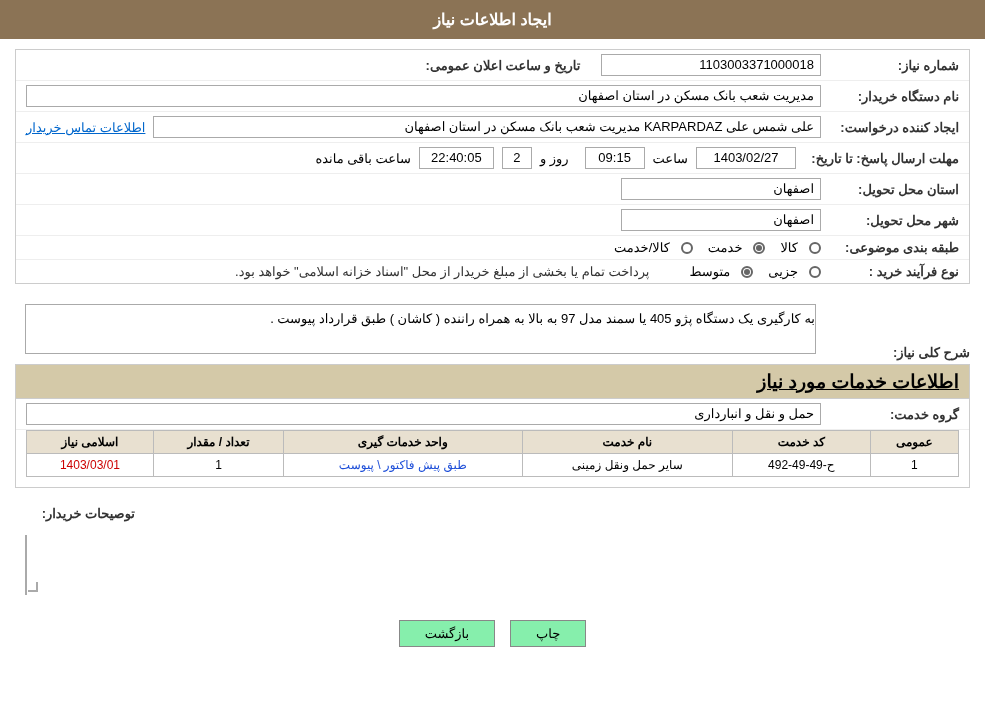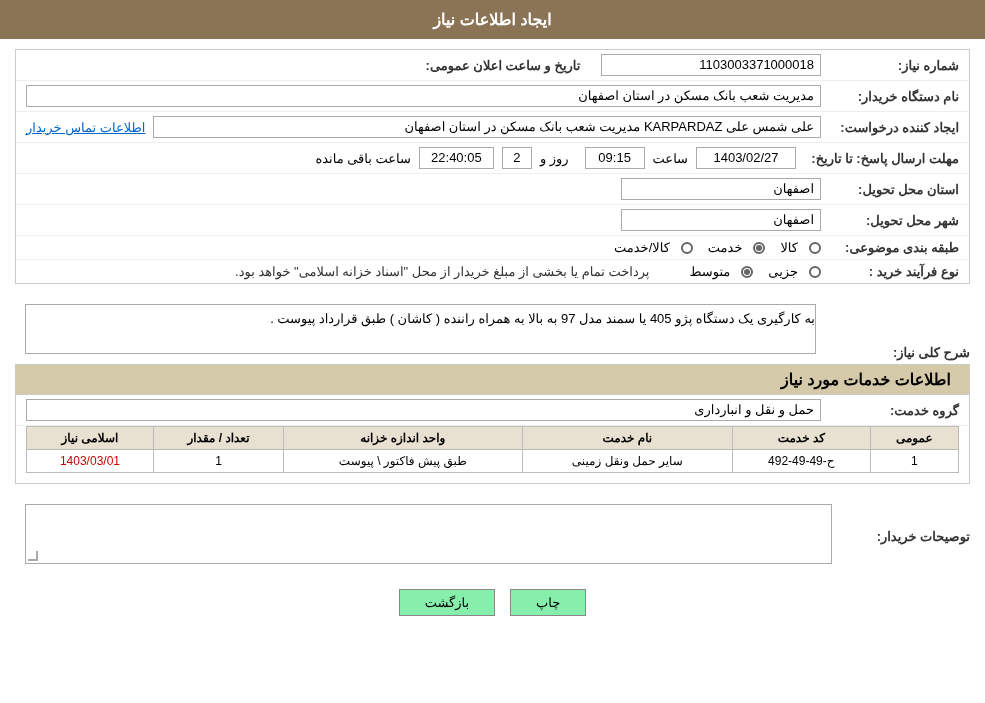--- a/index.html
+++ b/index.html
@@ -27,25 +27,26 @@
     .content {
       padding: 10px 15px;
     }
     .section-box {
       border: 1px solid #ccc;
       margin-bottom: 10px;
       background: #fff;
     }
     .section-header {
       background: #d4c9a8;
-      padding: 5px 18px;
+      padding: 5px 10px;
       font-weight: bold;
-      font-size: 16px;
+      font-size: 19px;
       text-align: right;
       border-bottom: 1px solid #ccc;
+      text-decoration: underline;
     }
     .form-row {
       display: flex;
       align-items: center;
       padding: 4px 10px;
       border-bottom: 1px solid #eee;
       gap: 8px;
     }
     .form-row:last-child { border-bottom: none; }
     .field-label {
@@ -276,41 +277,41 @@
         <div class="field-value">حمل و نقل و انبارداری</div>
       </div>
 
       <div class="table-section">
         <table>
           <thead>
             <tr>
               <th>عمومی</th>
               <th>کد خدمت</th>
               <th>نام خدمت</th>
-              <th>واحد اندازه خزانه</th>
+              <th>واحد خدمات گیری</th>
               <th>تعداد / مقدار</th>
               <th>اسلامی نیاز</th>
             </tr>
           </thead>
           <tbody id="khadamat-tbody">
           <tr>
                 <td>1</td>
                 <td>ح-49-49-492</td>
                 <td>سایر حمل ونقل زمینی</td>
-                <td style="color: #000000;">طبق پیش فاکتور \ پیوست</td>
+                <td style="color: #1d4ed8;">طبق پیش فاکتور \ پیوست</td>
                 <td>1</td>
                 <td style="color: rgb(204, 0, 0);">1403/03/01</td>
               </tr>
             </tbody>
         </table>
       </div>
 
     </div>
 
-    <div class="form-row" style="border:none; padding:4px 0; align-items:center;">
+    <div class="form-row" style="border:none; padding:4px 0; align-items:flex-end;flex-direction:column;">
       <span class="field-label" style="min-width:120px; padding-top:4px; font-weight:bold;">توصیحات خریدار:</span>
       <div style="flex:1;">
         <div class="buyer-notes-box">
           <div class="buyer-notes-resize"></div>
         </div>
       </div>
     </div>
 
     <div class="action-buttons">
       <button class="btn">چاپ</button>

